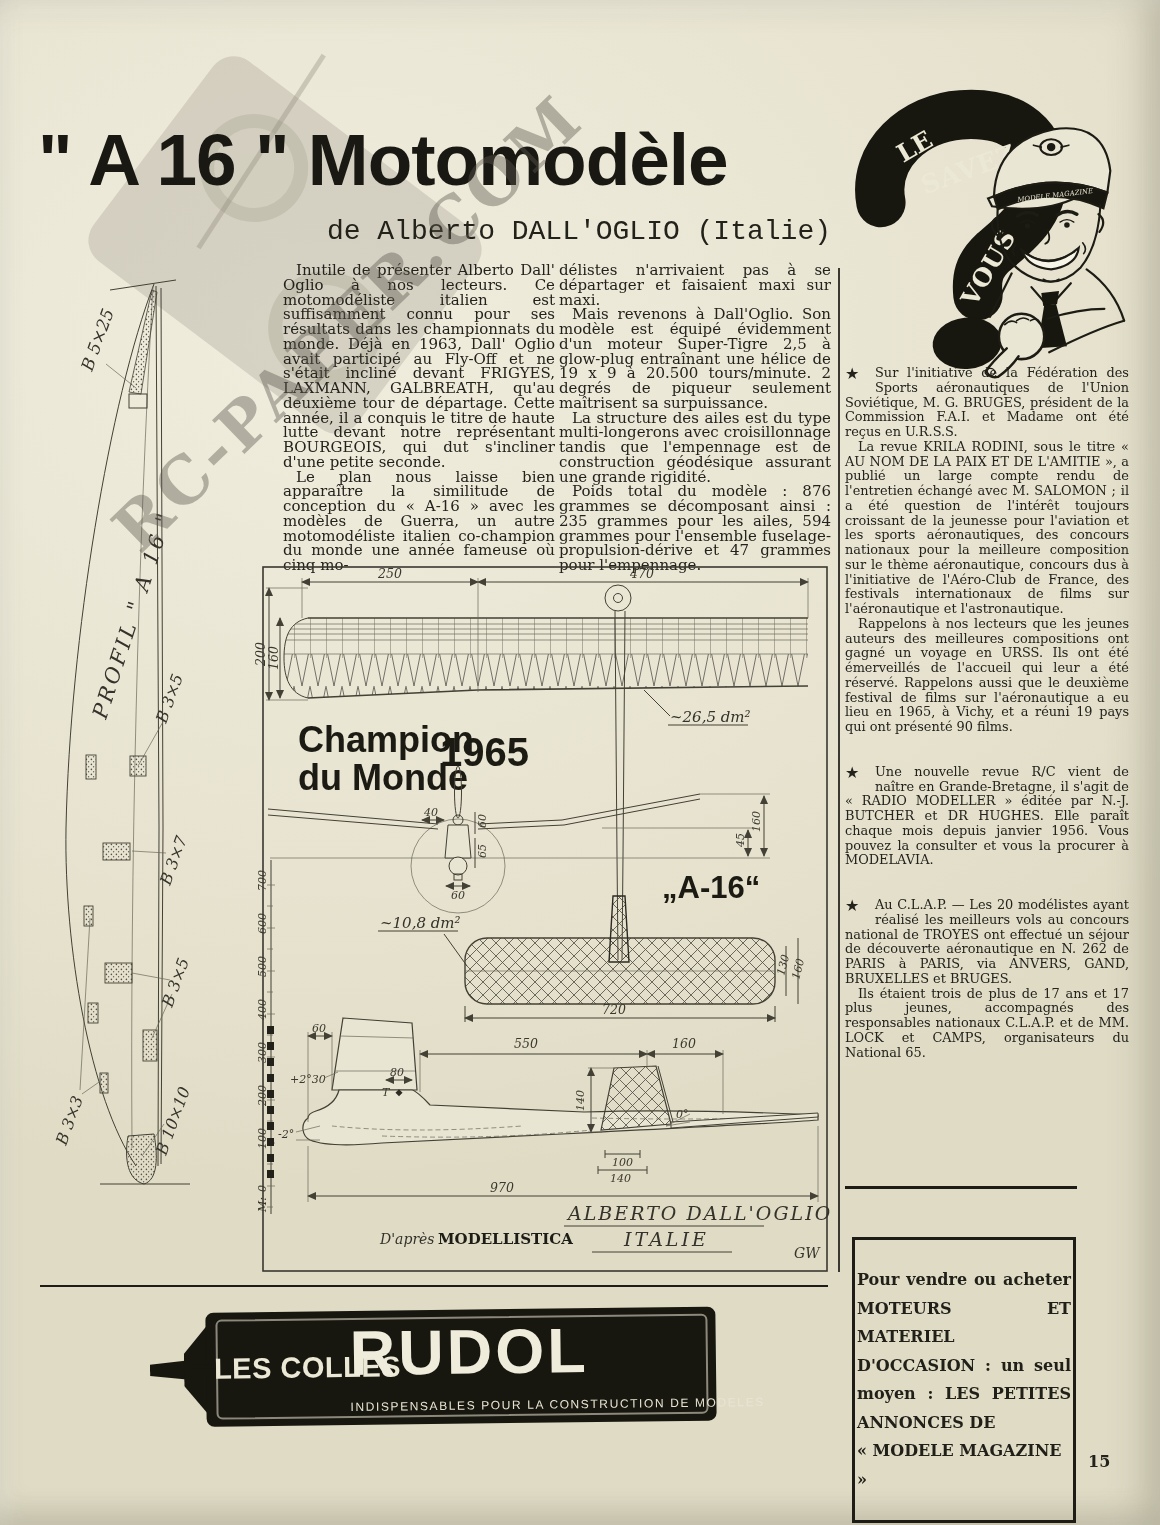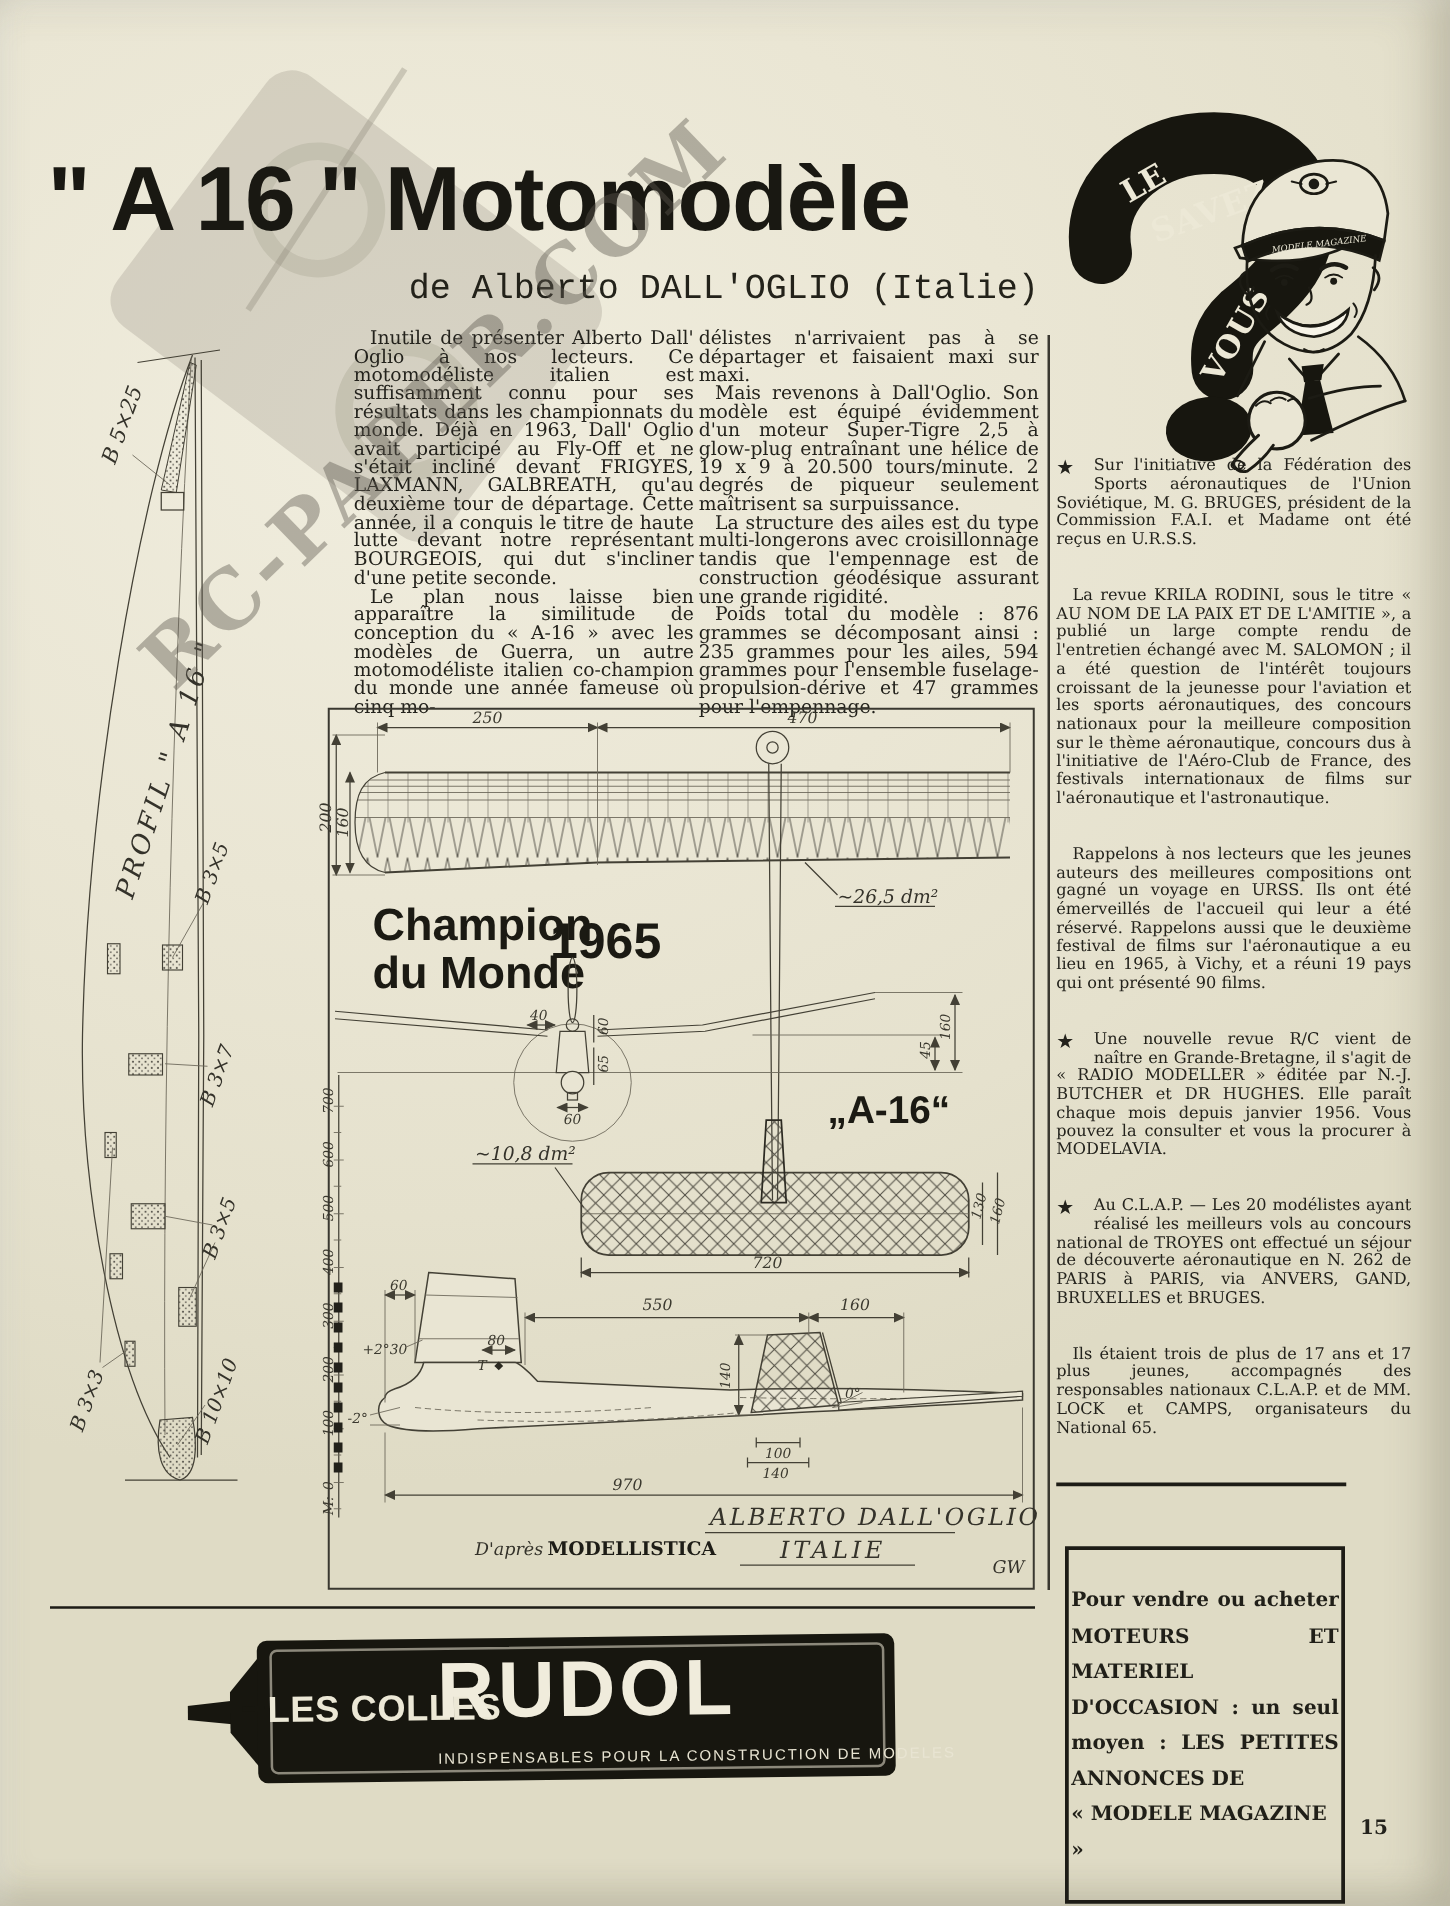--- a/index.html
+++ b/index.html
@@ -27,21 +27,21 @@
   .col{top:263px;width:272px;z-index:4;font-size:15px;line-height:14.75px;text-align:justify;}
   .col p{margin:0;text-indent:13px;}
   .col p.noind{text-indent:0;}
   .col1{left:283px;}
   .col2{left:559px;}
   
   .rcol{left:845px;top:366px;width:284px;font-size:12.9px;line-height:14.75px;text-align:justify;z-index:4;}
   .news-item{margin:0 0 30px 0;}
   .news-item .star{float:left;width:30px;height:27px;font-size:16px;line-height:16px;font-family:"DejaVu Sans",sans-serif;}
   .news-item p{margin:0;}
-  .news-item p.follow{text-indent:13px;margin-top:30px;}
+  .news-item p.follow{text-indent:13px;}
   .rule-h{background:#1d1c16;z-index:4;}
   .classified{left:852px;top:1237px;width:214px;border:3px solid #1d1c16;padding:26px 2px;z-index:4;
     font-weight:bold;font-size:16px;line-height:28.5px;color:#201f18;}
   .cl-j{text-align:justify;text-align-last:justify;}
   .page-num{left:1088px;top:1452px;font-size:16px;font-weight:bold;z-index:4;}
   
   .vdiv{left:838px;top:268px;width:1.5px;height:1004px;background:#3a3830;z-index:4;}
   
   svg{position:absolute;overflow:visible;z-index:4;}
   svg text{font-family:"DejaVu Serif",serif;}

